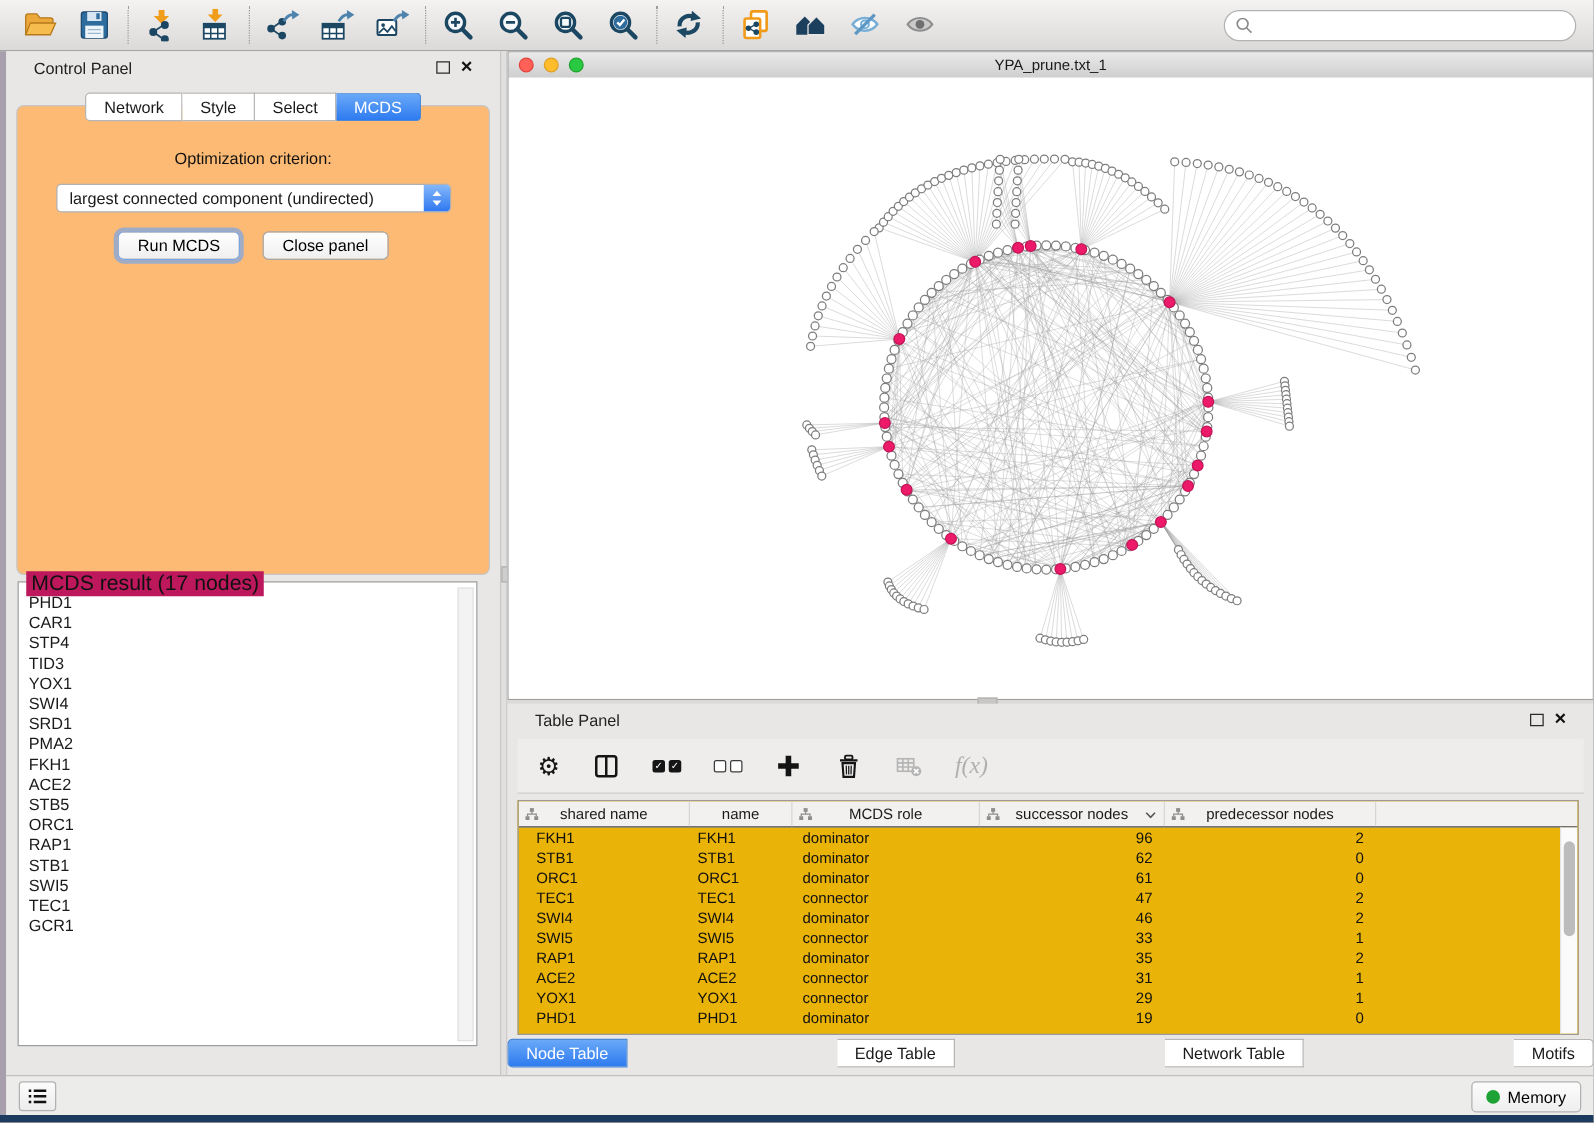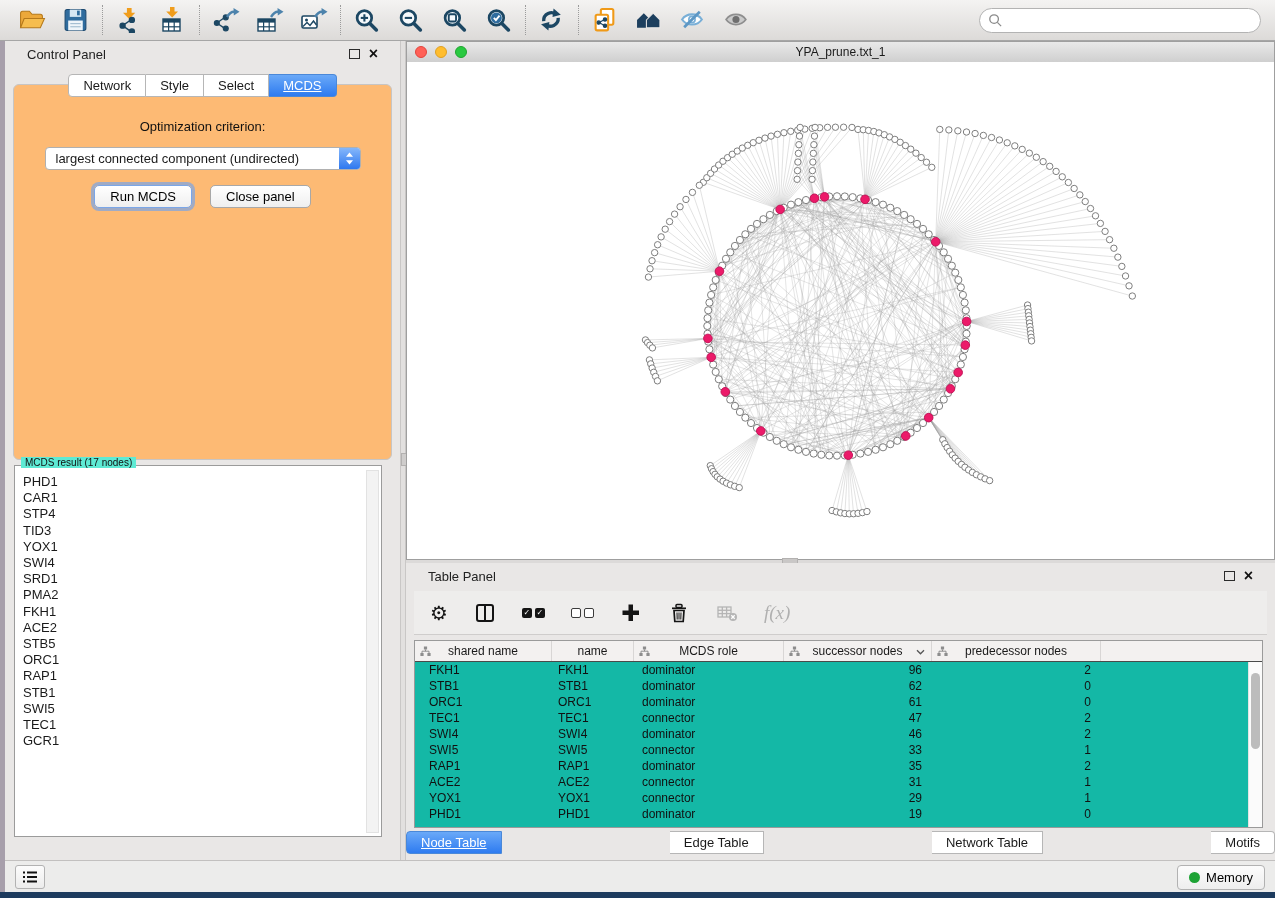--- a/index.html
+++ b/index.html
@@ -26,35 +26,35 @@
   .win-btns{margin-left:auto;display:flex;align-items:center;gap:9px;}
   .float-btn{width:9px;height:8px;border:1.5px solid #2b2b2b;display:inline-block;cursor:pointer;}
   .close-btn{font-size:16px;font-weight:bold;color:#111;line-height:12px;cursor:pointer;}
   
   .control-panel{position:absolute;left:5px;top:41px;width:395px;height:819px;background:#e9e7e6;}
   .cp-tabs{position:absolute;top:33px;left:0;right:0;display:flex;justify-content:center;z-index:2;}
   .seg-tab{height:21px;line-height:21px;padding:0 14px;background:#fff;border:1px solid #b6b6b6;
     border-left:none;font-size:13px;cursor:pointer;}
   .seg-tab:first-child{border-left:1px solid #b6b6b6;border-radius:4px 0 0 4px;}
   .seg-tab:last-child{border-radius:0 4px 4px 0;}
-  .seg-tab.active{background:linear-gradient(#6aa9f8,#2e7bf0);color:#fff;border-color:#4a88d8;text-decoration:underline;}
+  .seg-tab.active{background:linear-gradient(#6aa9f8,#2e7bf0);color:#fff;border-color:#4a88d8;}
   .cp-inset{position:absolute;left:8px;right:8px;top:43px;height:374px;background:#fdba74;
     border:1px solid #c7c5c4;border-radius:6px;}
   .opt-label{margin-top:34px;text-align:center;font-size:13px;color:#111;}
   .dropdown{margin:13px auto 0;width:316px;height:23px;background:#fff;border:1px solid #b0b0b0;
     border-radius:4px;display:flex;align-items:center;box-sizing:border-box;cursor:pointer;}
   .dd-text{flex:1;padding-left:10px;font-size:13px;white-space:nowrap;overflow:hidden;}
   .dd-cap{width:21px;align-self:stretch;background:linear-gradient(#85b7fb,#2e78ef);
     border-radius:0 3px 3px 0;display:flex;align-items:center;justify-content:center;}
   .cp-buttons{margin-top:15px;display:flex;justify-content:center;gap:18px;}
   .aqua-btn{height:23px;padding:0 15px;font-size:13px;font-family:"Liberation Sans",sans-serif;
     background:linear-gradient(#ffffff,#efefef);border:1px solid #a8a8a8;border-radius:5px;cursor:pointer;}
   .aqua-btn.focus{box-shadow:0 0 0 3px rgba(98,162,252,.6);border-color:#7aa6e8;}
   .mcds-box{position:absolute;left:9px;width:366px;top:424px;height:370px;background:#fff;border:1px solid #9b9b9b;}
-  .mcds-legend{position:absolute;top:-9px;left:6px;background:#5eead4;padding:0 4px;font-size:10px;color:#111;}
+  .mcds-legend{position:absolute;top:-9px;left:6px;background:#be185d;padding:0 4px;font-size:17px;color:#111;}
   .mcds-list{position:absolute;left:0;top:8px;right:14px;bottom:2px;overflow:hidden;padding-left:8px;}
   .mcds-item{font-size:13px;line-height:16.2px;}
   .mcds-scroll{position:absolute;top:4px;right:2px;bottom:3px;width:11px;background:#f3f3f3;border:1px solid #e2e2e2;cursor:pointer;}
   
   .v-splitter{position:absolute;left:400px;top:41px;width:6px;height:819px;background:#e2e0df;
     border-left:1px solid #c9c7c6;border-right:1px solid #c9c7c6;box-sizing:border-box;cursor:col-resize;}
   .grip{position:absolute;top:412px;left:0;width:4px;height:11px;background:#cfcdcc;border:1px solid #b3b1b0;}
   .h-splitter{position:absolute;top:519px;height:3px;left:0;right:0;background:#dcdad9;cursor:row-resize;}
   .grip-h{position:absolute;left:376px;top:-2px;width:14px;height:6px;background:#c9c7c6;border:1px solid #b3b1b0;}
   
@@ -73,21 +73,21 @@
   
   .table-panel{position:absolute;top:522px;bottom:0;left:0;right:0;background:#e9e7e6;}
   .tp-toolbar{position:absolute;top:28px;left:8px;right:8px;height:44px;background:#eeedec;
     border-bottom:1px solid #cfcdcc;display:flex;align-items:center;gap:26px;padding-left:16px;box-sizing:border-box;}
   .tt-btn{background:none;border:none;padding:0;display:flex;align-items:center;gap:3px;cursor:pointer;}
   .tt-glyph{font-family:"DejaVu Sans",sans-serif;font-size:20px;color:#141414;line-height:20px;}
   .fx-glyph{font-family:"Liberation Serif",serif;font-style:italic;font-size:19px;color:#b0b0b0;}
   .cb{width:10px;height:10px;display:inline-flex;align-items:center;justify-content:center;box-sizing:border-box;}
   .cb.checked{background:#151515;border-radius:2px;color:#fff;font-size:8px;}
   .cb.empty{background:#fff;border:1.4px solid #3c3c3c;border-radius:2px;}
-  .tp-table{position:absolute;left:8px;right:12px;top:77px;height:188px;background:#14b8a6;
+  .tp-table{position:absolute;left:8px;right:12px;top:77px;height:188px;background:#eab308;
     border:1px solid #9a9a9a;box-sizing:border-box;overflow:hidden;}
   .tp-head{display:flex;height:21px;background:#f3f1f0;border-bottom:1px solid #4a4a4a;box-sizing:border-box;}
   .th{position:relative;display:flex;align-items:center;justify-content:center;height:100%;
     border-right:1px solid #d8d6d5;box-sizing:border-box;font-size:12px;color:#1a1a1a;cursor:pointer;}
   .th .tree-ic{position:absolute;left:5px;top:5px;}
   .th .sort-ic{position:absolute;right:6px;top:8px;}
   .tr{display:flex;height:16px;align-items:center;font-size:12px;color:#111;cursor:default;}
   .td{box-sizing:border-box;overflow:hidden;white-space:nowrap;}
   .tp-scroll{position:absolute;right:0;top:21px;bottom:0;width:13px;background:#fbfbfb;border-left:1px solid #e4e4e4;}
   .tp-thumb{position:absolute;top:11px;left:2px;width:9px;height:76px;background:#bcbcbc;border-radius:5px;cursor:pointer;}

